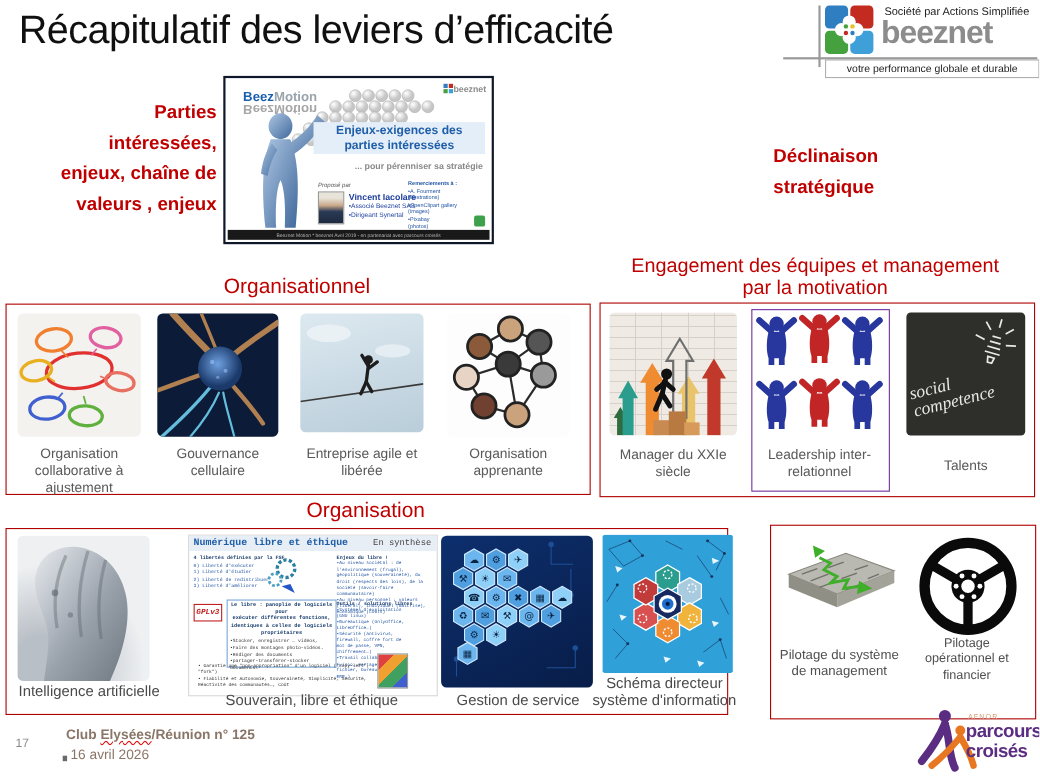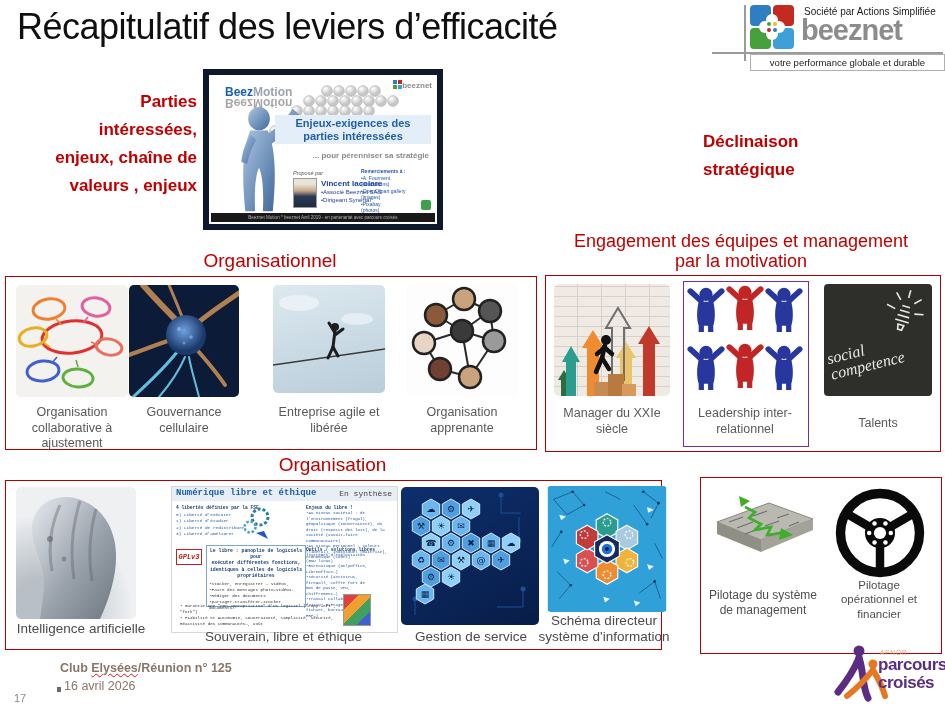--- a/index.html
+++ b/index.html
@@ -18,21 +18,21 @@
   .bz .sq{position:absolute;width:21px;height:21px;border-radius:4px;}
   .bz .brandtop{position:absolute;left:92px;top:3px;font-size:10px;color:#1a1a1a;}
   .bz .brandname{position:absolute;left:89px;top:11px;font-size:29px;font-weight:bold;color:#8c8c8c;letter-spacing:-1px;}
   .bz .brandbox{position:absolute;left:38px;top:51px;width:193px;height:15px;border:1px solid #b0b0b0;
        font-size:9.5px;color:#222;text-align:center;line-height:15px;}
 
   
   .redlabel{position:absolute;color:#c00000;font-size:17px;line-height:28px;font-weight:bold;}
 
   
-  .card{position:absolute;background:#fff;border:6px solid #0f172a;}
+  .card{position:absolute;background:#fff;border:2px solid #0f172a;padding-left:14px;}
   .bm{left:203px;top:69px;width:228px;height:149px;}
   .tg{left:468px;top:69px;width:221px;height:149px;}
 
   .bm .beezlogo{position:absolute;left:16px;top:10px;font-size:12px;font-weight:bold;}
   .bm .beezlogo .b1{color:#1a5fae;}
   .bm .beezlogo .b2{color:#9aa4ac;font-weight:bold;}
   .bm .reflect{position:absolute;left:16px;top:21px;font-size:12px;font-weight:bold;transform:scaleY(-1);opacity:.4;}
   .bm .bmtitle{position:absolute;right:6px;top:40px;width:152px;text-align:center;font-size:11px;line-height:1.15;
        font-weight:bold;color:#1f5fa9;background:#e4eef8;padding:2px 2px;}
   .bm .bmsub{position:absolute;right:8px;top:76px;width:160px;text-align:right;font-size:8px;font-weight:bold;color:#8a8a8a;}
@@ -85,21 +85,21 @@
   .libre .e1l{position:absolute;left:134px;top:24px;width:88px;font-size:4.1px;line-height:1.35;color:#2456a4;}
   .libre .o1t{position:absolute;left:134px;top:60px;font-size:4.6px;font-weight:bold;color:#1a3e6e;}
   .libre .o1l{position:absolute;left:134px;top:66px;width:62px;font-size:4.1px;line-height:1.35;color:#2456a4;}
   .libre .bl{position:absolute;left:8px;top:117px;width:160px;font-size:4.2px;line-height:1.4;color:#333;}
   .libre .thumb{position:absolute;right:26px;bottom:6px;width:26px;height:30px;border:1px solid #999;
       background:linear-gradient(135deg,#e04040 0 25%,#f0a030 0 50%,#40a060 0 75%,#4060d0 0);}
 
   .tcap13{position:absolute;text-align:center;color:#4a4a4a;font-size:13.5px;line-height:1.2;white-space:pre-line;}
 
   
-  .pageno{position:absolute;left:14px;top:670px;font-size:11px;color:#8a8a8a;margin-top:22px;}
+  .pageno{position:absolute;left:14px;top:670px;font-size:11px;color:#8a8a8a;}
   .club{position:absolute;left:60px;top:661px;font-size:12.5px;font-weight:bold;color:#8a7668;}
   .club .wavy{text-decoration:underline;text-decoration-style:wavy;text-decoration-color:#e01010;text-decoration-thickness:1px;}
   .dateline{position:absolute;left:64px;top:679px;font-size:12.5px;color:#8a7668;}
   .mark{position:absolute;left:57px;top:687px;width:4px;height:5px;background:#6a6a6a;}
 
   .pc{position:absolute;left:832px;top:643px;width:112px;height:62px;}
   .pc .afnor{position:absolute;left:48px;top:6px;font-size:6.5px;color:#d9a17c;letter-spacing:1px;}
   .pc .t1{position:absolute;left:46px;top:12px;font-size:17px;font-weight:bold;color:#5b2d82;letter-spacing:-0.5px;}
   .pc .t2{position:absolute;left:46px;top:30px;font-size:17px;font-weight:bold;color:#5b2d82;letter-spacing:-0.5px;}
 </style>
@@ -249,21 +249,21 @@
             <path d="M62,82 l-2,-7" stroke="#60b040"></path>
               <path d="M82,60 l-7,-3" stroke="#e87060"></path>
           </g>
         </svg>
       </div>
       <div class="cap" style="left:-14px;top:120px">Organisation
 collaborative à
 ajustement</div>
     </div>
 
-    <div class="figcard" style="left:123px">
+    <div class="figcard" style="left:137px">
       <div class="img" style="width:110px;height:112px;background:#0b1b38">
         <svg width="110" height="112">
           <defs>
               <radialGradient id="neu" cx="45%" cy="40%">
                 <stop offset="0%" stop-color="#6fa0e0"></stop>
                 <stop offset="100%" stop-color="#1b3a6b"></stop>
               </radialGradient>
             </defs>
           <g stroke="#b08050" fill="none" stroke-linecap="round">
             <path d="M14,0 C30,18 42,30 54,42" stroke-width="6"></path>

